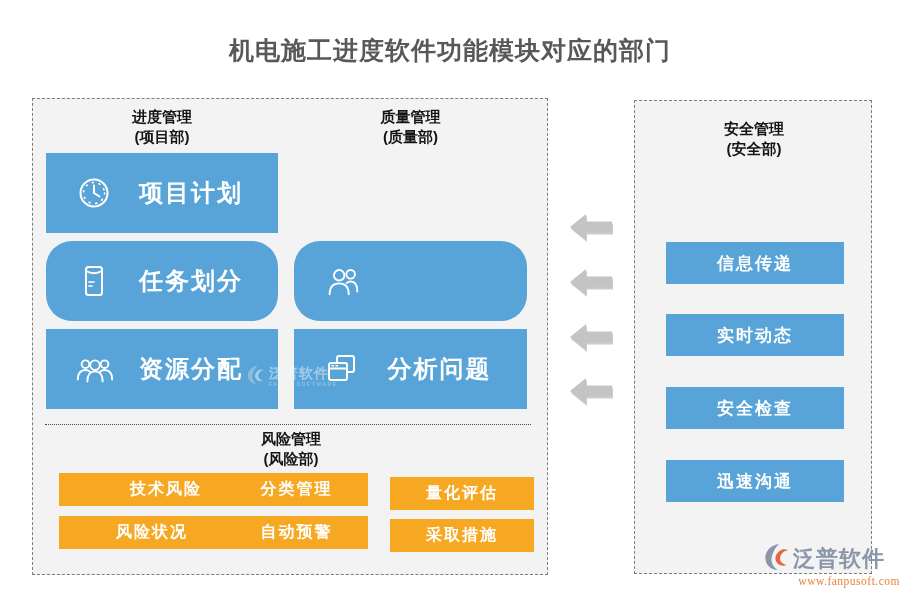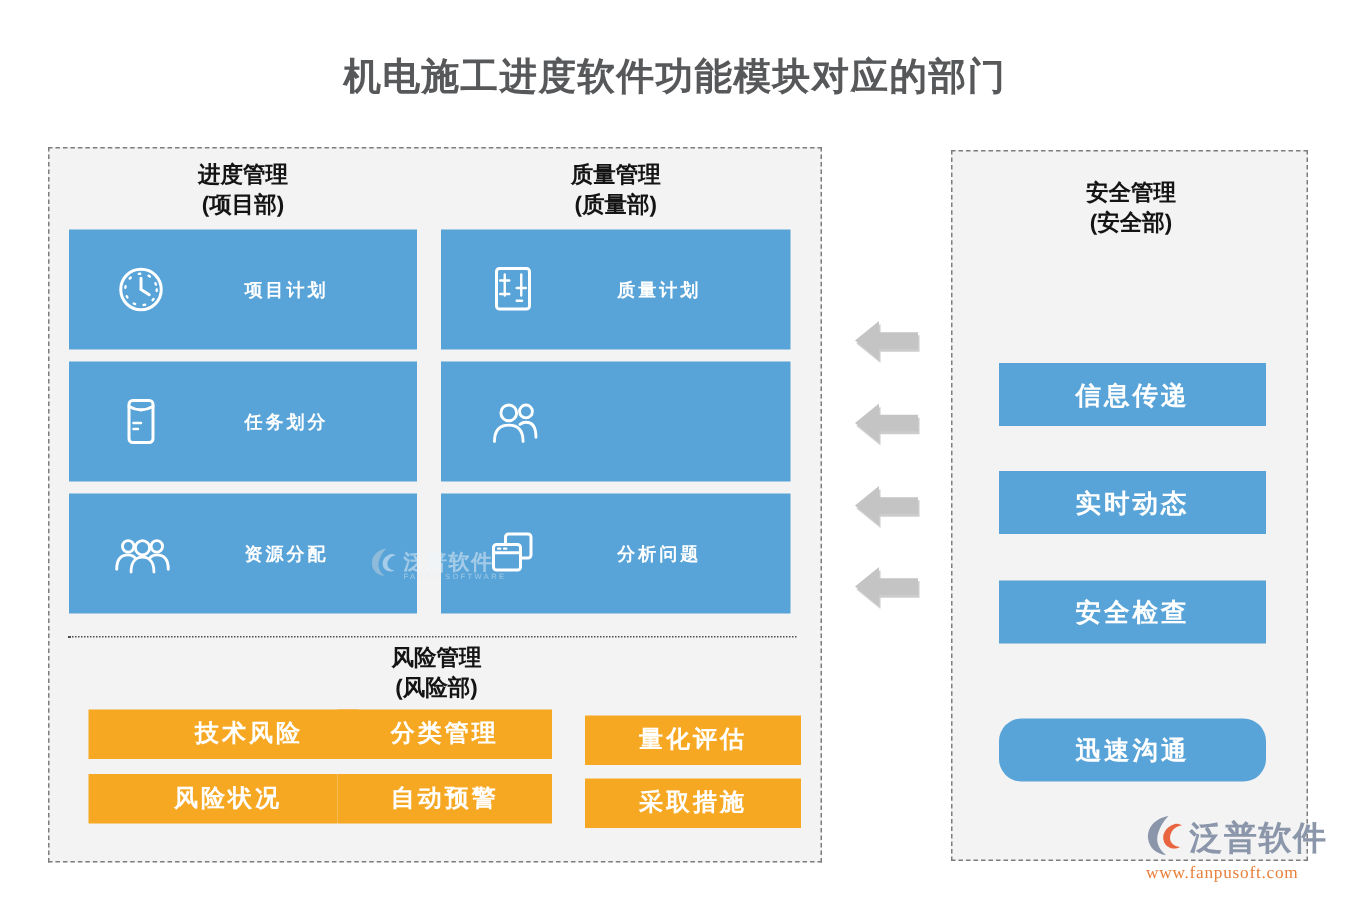--- a/index.html
+++ b/index.html
@@ -7,43 +7,43 @@
          font-family:"Liberation Sans","DejaVu Sans",sans-serif;}
   .title{position:absolute;top:34px;left:0;width:900px;text-align:center;
          font-size:25px;font-weight:bold;color:#57585a;letter-spacing:1px;}
   .panel{position:absolute;background:#f3f3f3;border:1px dashed #7d7d7d;box-sizing:border-box;}
   #left-panel{left:32px;top:98px;width:516px;height:477px;}
   #right-panel{left:634px;top:100px;width:238px;height:474px;}
   .group-header{position:absolute;text-align:center;font-size:15px;font-weight:bold;
                 color:#141414;line-height:20px;}
   .module{position:absolute;height:80px;background:#58a4d8;display:flex;align-items:center;color:#fff;}
   .module .micon{margin-left:28px;width:40px;height:40px;flex:0 0 auto;}
-  .module .mlabel{flex:1;text-align:center;font-size:12px;font-weight:bold;
+  .module .mlabel{flex:1;text-align:center;font-size:24px;font-weight:bold;
                   letter-spacing:2px;padding-right:10px;}
   .col1{left:13px;width:232px;}
   .col2{left:261px;width:233px;}
-  .row1{top:54px;} .row2{top:142px;} .row3{top:230px;}
+  .row1{top:54px;} .row2{top:142px;border-radius:26px;} .row3{top:230px;}
   #risk-separator{position:absolute;left:12px;top:325px;width:486px;border-top:1px dotted #4d4d4d;height:0;}
   #risk-header{left:0;width:516px;top:330px;}
   .orange-btn{position:absolute;height:33px;background:#f7a823;color:#fff;font-weight:bold;
               font-size:16px;display:flex;align-items:center;justify-content:center;letter-spacing:2px;}
   .safety-btn{position:absolute;left:31px;width:178px;height:42px;background:#58a4d8;color:#fff;
               font-weight:bold;font-size:17px;display:flex;align-items:center;justify-content:center;
               letter-spacing:2px;}
   .arrow{position:absolute;left:570px;width:42px;height:26px;}
   .arrow svg{filter:drop-shadow(1.5px 2px 0.5px rgba(110,110,110,0.35));}
   svg.lineicon{stroke:#ffffff;fill:none;stroke-width:2;stroke-linecap:round;stroke-linejoin:round;}
   #watermark{position:absolute;left:247px;top:365px;display:flex;align-items:center;gap:3px;
              opacity:0.5;z-index:6;pointer-events:none;}
   #watermark .wm-text .wm-name{font-size:14px;font-weight:bold;color:#eef3f7;line-height:15px;letter-spacing:1px;}
   #watermark .wm-text .wm-sub{font-size:5px;color:#e2eaf1;letter-spacing:1.6px;line-height:6px;}
   #logo{position:absolute;left:764px;top:543px;width:136px;z-index:7;}
   #logo .logo-row{display:flex;align-items:center;gap:2px;}
   #logo .logo-name{font-size:22px;font-weight:bold;color:#8b96aa;letter-spacing:1px;line-height:26px;}
-  #logo .logo-url{font-size:11.5px;color:#e8813c;letter-spacing:0.5px;text-align:left;margin-top:1px;
+  #logo .logo-url{font-size:11.5px;color:#e8813c;letter-spacing:0.5px;text-align:right;margin-top:1px;
                   font-family:"Liberation Serif","DejaVu Serif",serif;}
 </style>
 </head>
 <body>
 
 <div id="stage">
 
   <div class="title">机电施工进度软件功能模块对应的部门</div>
 
   <div id="left-panel" class="panel">
@@ -84,30 +84,20 @@
           <path d="M4 31 C4 24 7 21 12 21 C14 21 15.5 21.7 16.6 22.8"></path>
           <circle cx="32" cy="15" r="4"></circle>
           <path d="M40 31 C40 24 37 21 32 21 C30 21 28.5 21.7 27.4 22.8"></path>
           <circle cx="22" cy="16" r="5"></circle>
           <path d="M14 33 C14 25.5 17.5 22.5 22 22.5 C26.5 22.5 30 25.5 30 33"></path>
         </svg>
       </span>
       <span class="mlabel">资源分配</span>
     </div>
 
-    <div class="module col2 row1">
-      <span class="micon">
-        <svg class="lineicon" viewBox="0 0 40 40" width="40" height="40">
-          <rect x="9" y="6" width="22" height="27" rx="2"></rect>
-          <path d="M14.5 10 L14.5 24 M25.5 10 L25.5 24" stroke-width="1.6"></path>
-          <path d="M11.5 14 L17.5 14 M22.5 19 L28.5 19 M11.5 23 L17.5 23 M22.5 27.5 L26 27.5" stroke-width="1.7"></path>
-        </svg>
-      </span>
-      <span class="mlabel">质量计划</span>
-    </div>
     <div class="module col2 row2">
       <span class="micon">
         <svg class="lineicon" viewBox="0 0 44 40" width="42" height="40">
           <circle cx="30" cy="13" r="4.5"></circle>
           <path d="M37 31 C37 24 34.5 20.5 30 20.5 C28.3 20.5 27 21 25.8 22"></path>
           <circle cx="18" cy="14" r="5.5"></circle>
           <path d="M8 34 C8 26 12 22.5 18 22.5 C24 22.5 28 26 28 34"></path>
         </svg>
       </span>
     </div>
@@ -160,21 +150,21 @@
   </div>
 
   <div id="right-panel" class="panel">
     <div class="group-header" style="left:0;top:18px;width:238px;">
       <div>安全管理</div>
       <div>(安全部)</div>
     </div>
     <div class="safety-btn" style="top:141px;">信息传递</div>
     <div class="safety-btn" style="top:213px;">实时动态</div>
     <div class="safety-btn" style="top:286px;">安全检查</div>
-    <div class="safety-btn" style="top:378px;border-radius:15px;">迅速沟通</div>
+    <div class="safety-btn" style="top:359px;">迅速沟通</div>
   </div>
 
   <div id="watermark">
     <span>
       <svg viewBox="0 0 28 28" width="19" height="19">
         <path d="M15.5 1 C6 2.5 0.5 9.5 1.5 17 C2.3 23 7 27.5 14 28 C8.5 24 6.5 18.5 8.5 12.5 C10.2 7.5 12.5 4 15.5 1 Z" fill="#c7d2dd"></path>
         <path d="M20 6.5 C13.5 8.5 10.5 14 12.5 19 C14.2 23.2 19.5 24.8 23.5 22.5 C18.5 22 15.8 18.5 16.8 14.5 C17.7 10.8 20.5 8.2 25 7.5 C23.5 6.8 21.8 6.3 20 6.5 Z" fill="#f2f6fa"></path>
       </svg>
     </span>
     <span class="wm-text">

